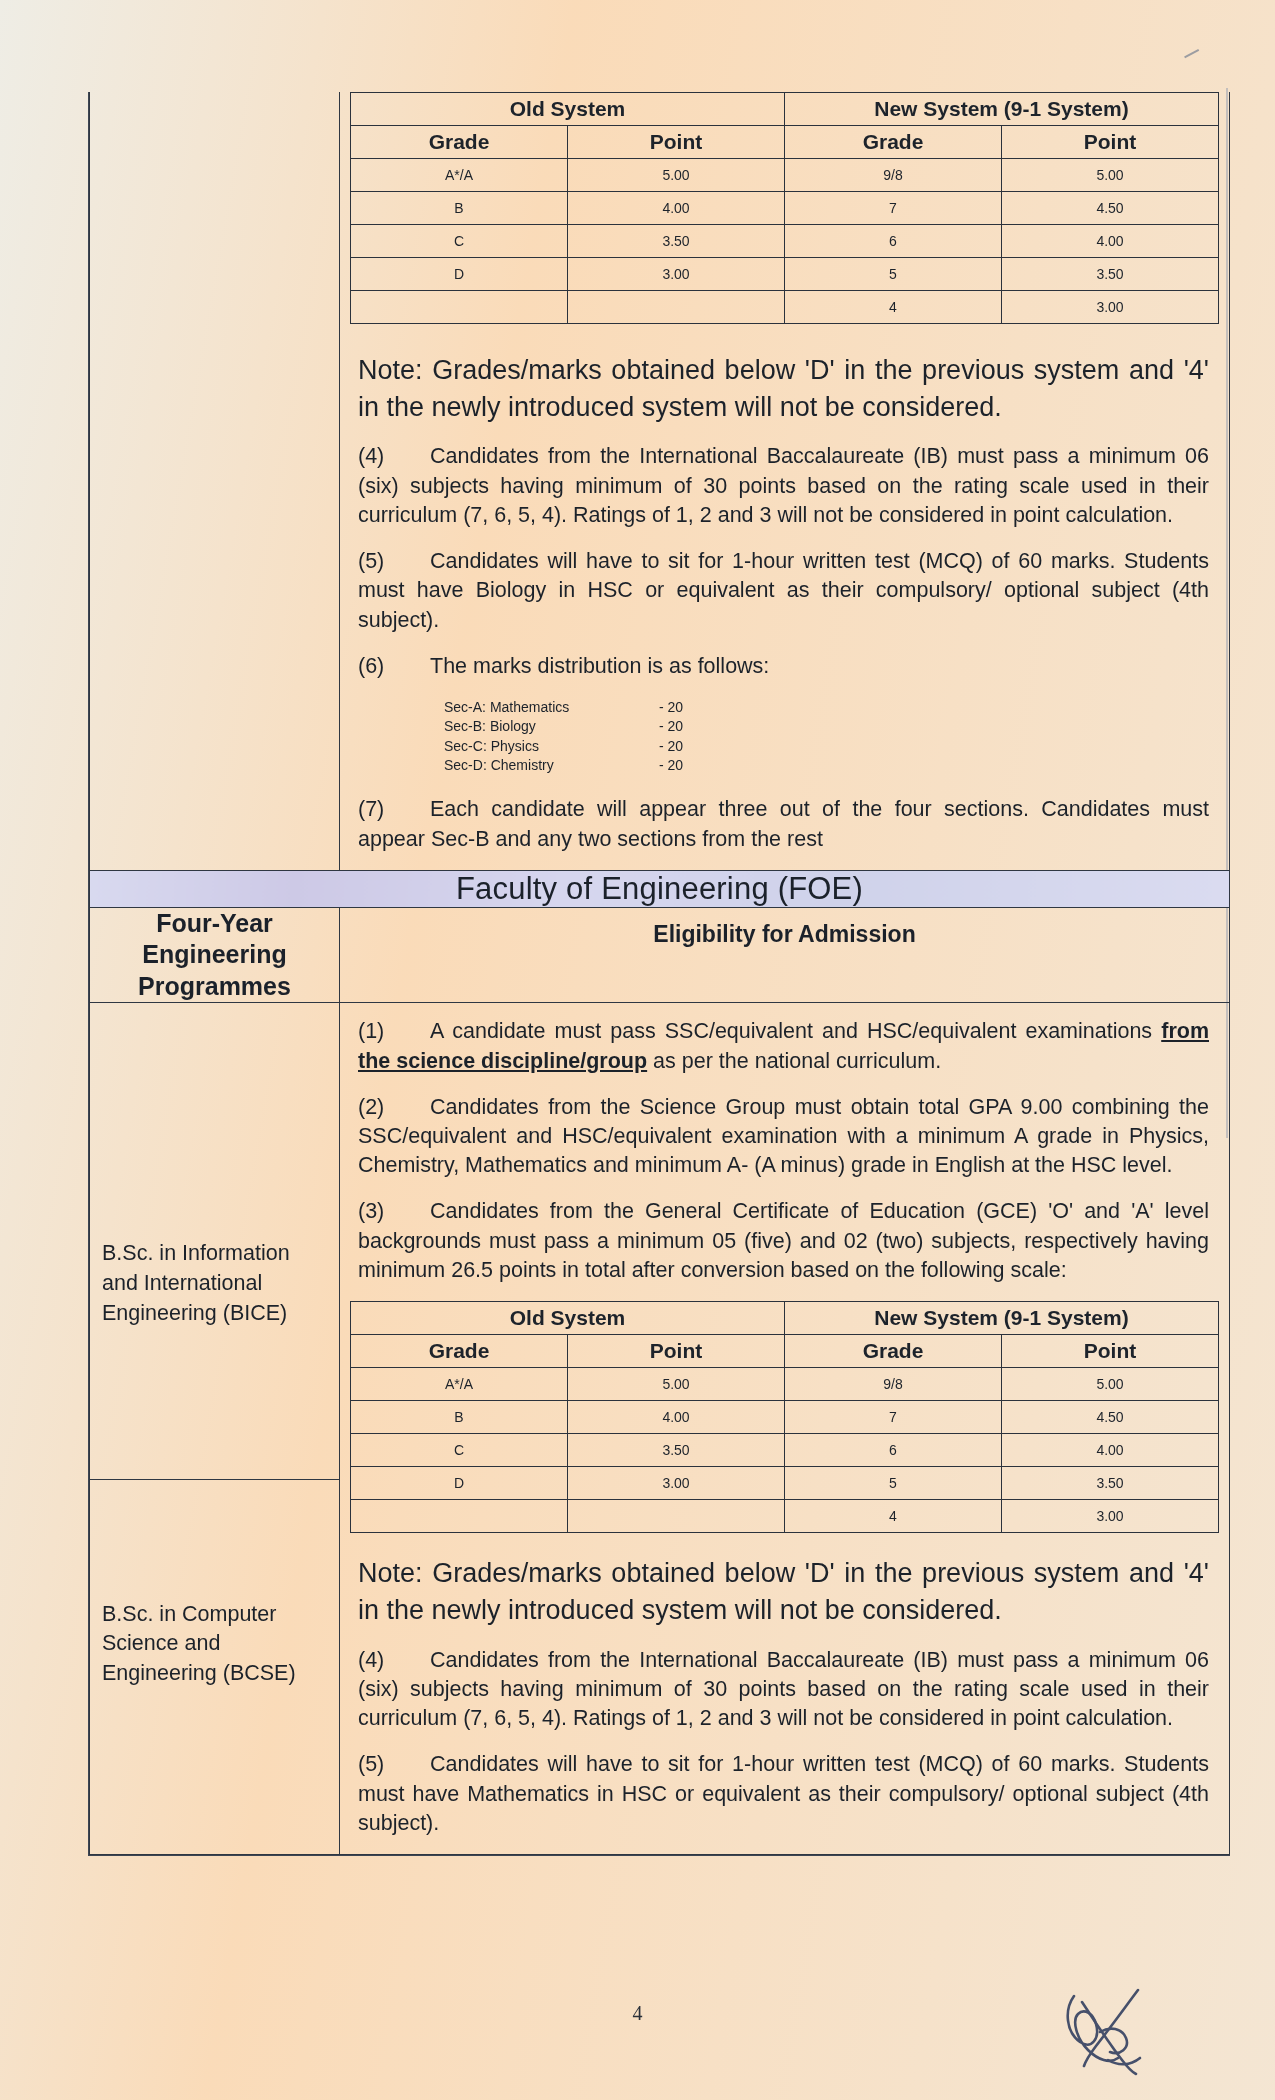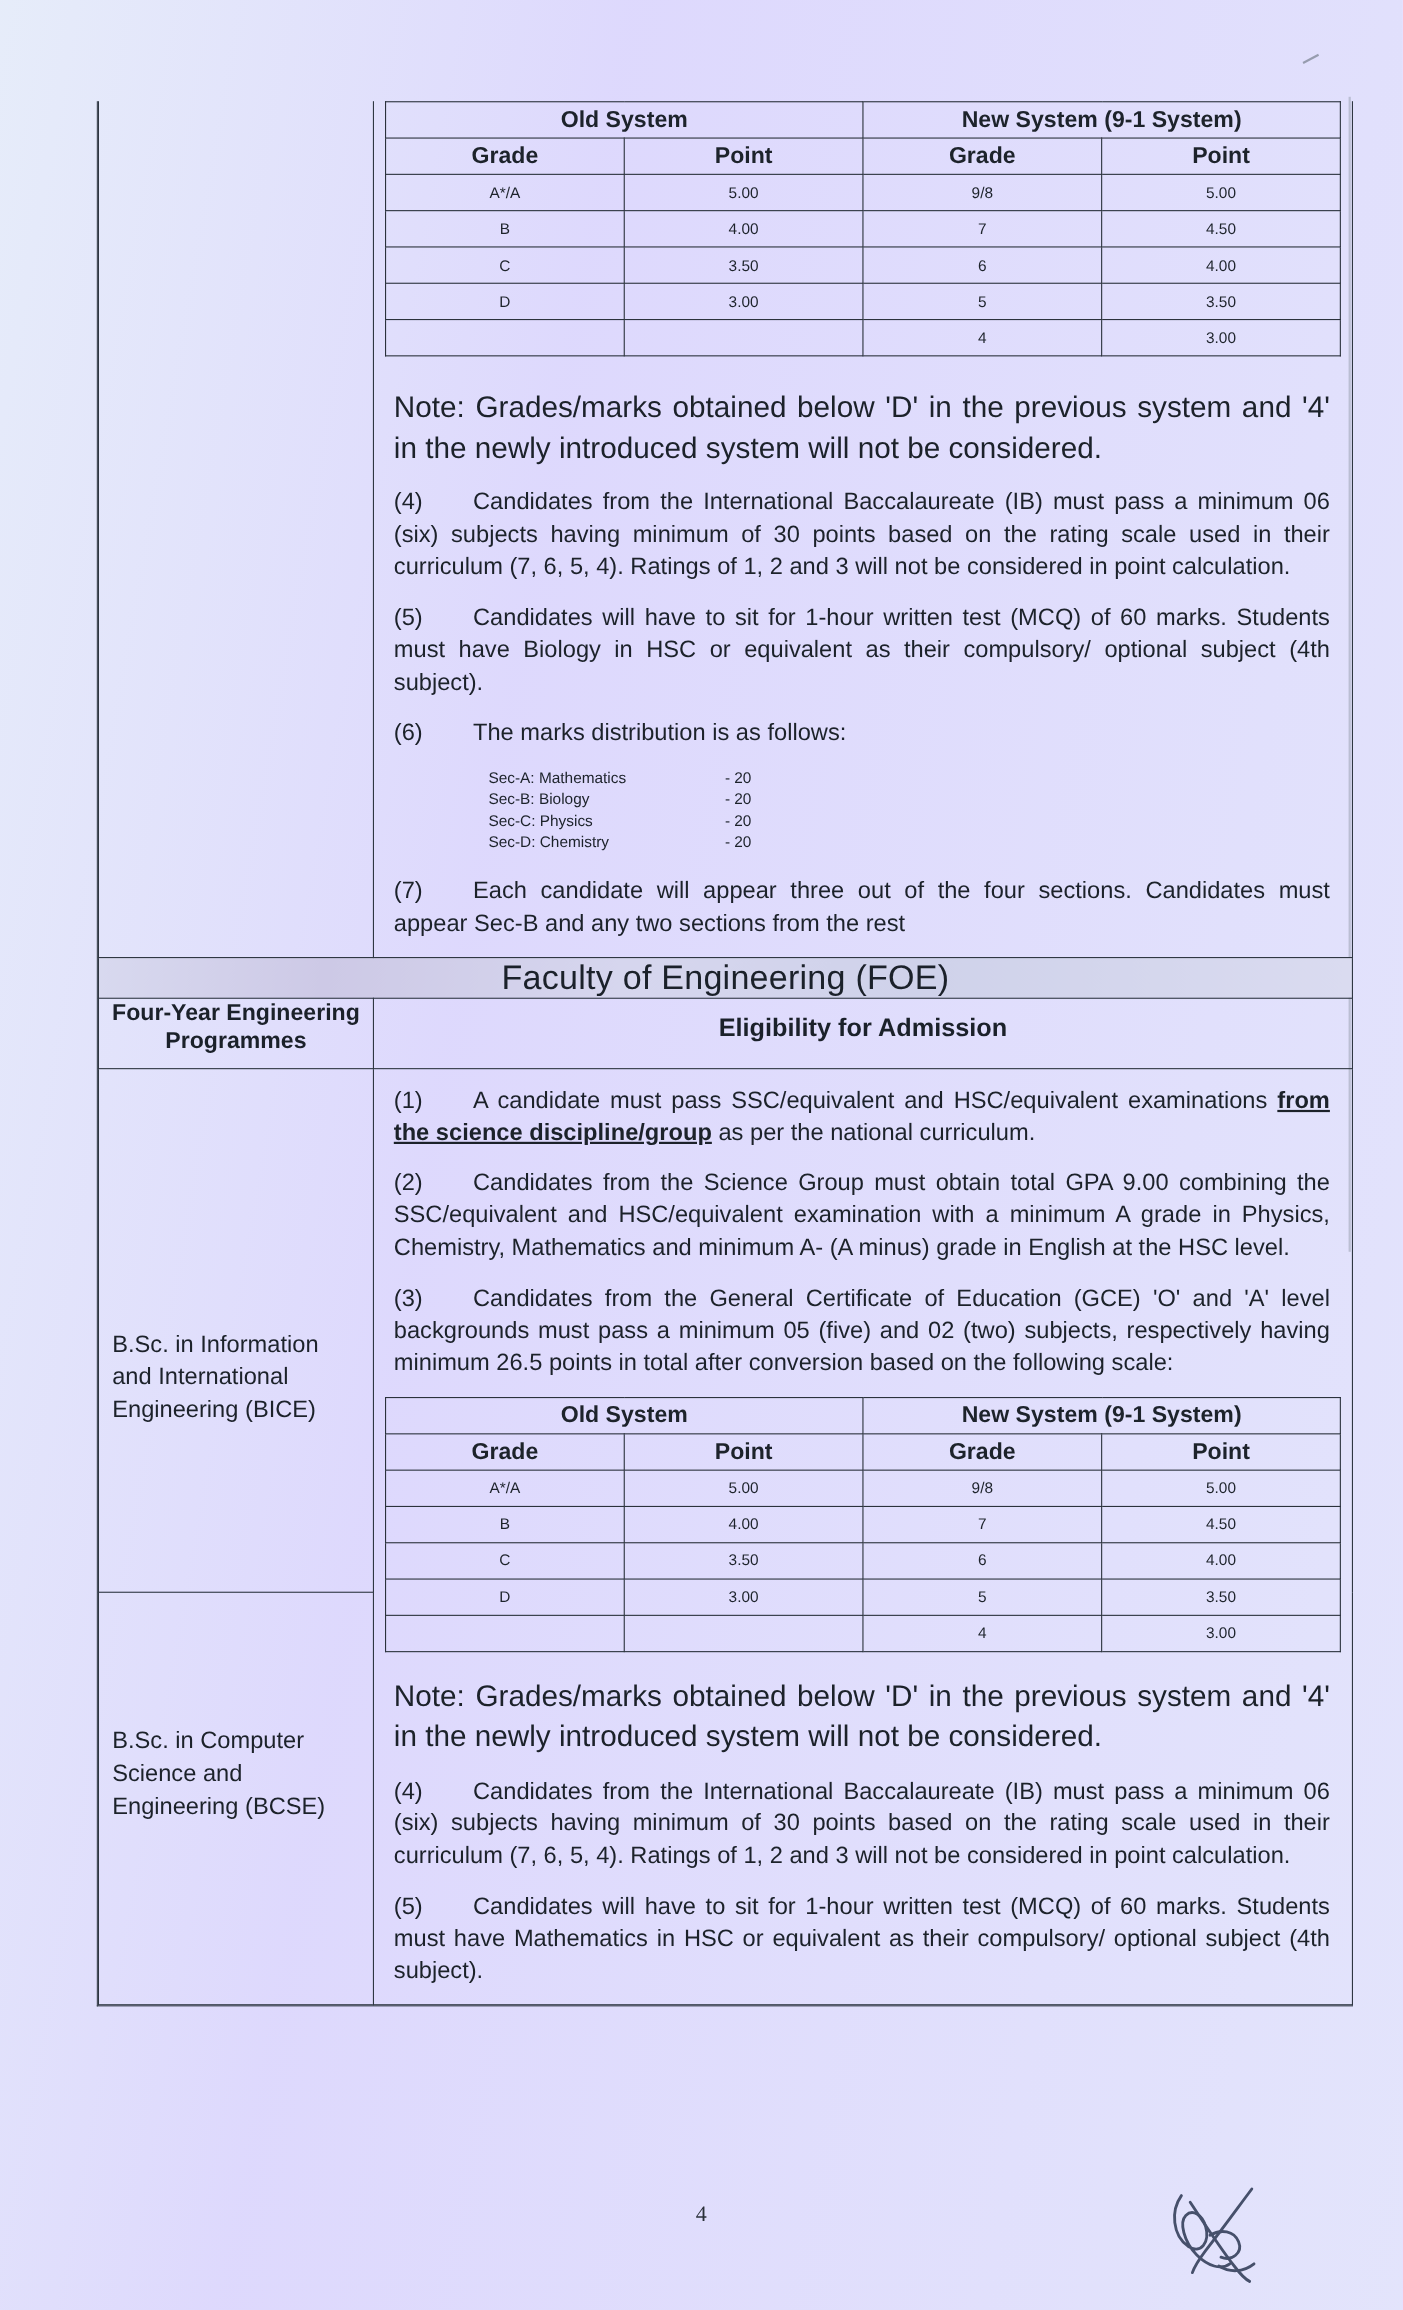--- a/index.html
+++ b/index.html
@@ -7,21 +7,21 @@
     padding: 0;
     background: #ffffff;
   }
   body {
     font-family: "Liberation Sans", sans-serif;
   }
   .page {
     position: relative;
     width: 1275px;
     height: 2100px;
-    background: #c4b5fd;
+    background: #fdba74;
     overflow: hidden;
     box-sizing: border-box;
   }
   
   .scan-tint {
     position: absolute;
     inset: 0;
     background:
       linear-gradient(100deg, rgba(236,246,249,0.85) 0%, rgba(247,252,253,0.5) 35%, rgba(240,248,251,0.7) 100%);
     pointer-events: none;
@@ -129,21 +129,21 @@
     font-weight: normal;
     font-size: 31px;
     color: #1b212a;
     padding: 12px 0 13px 0;
     letter-spacing: 0.2px;
     margin-left: 28px;
   }
   .col-head {
     text-align: center;
     font-weight: bold;
-    font-size: 21px;
+    font-size: 25px;
     color: #1b212a;
     padding: 12px 6px;
     line-height: 1.26;
   }
   .col-head.elig {
     font-size: 23px;
     padding: 12px 6px 22px 6px;
   }
   .prog-name {
     font-size: 21.5px;

